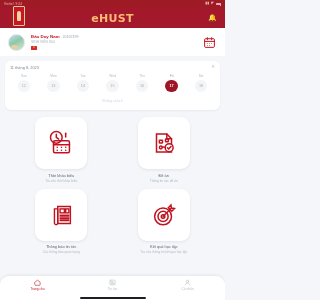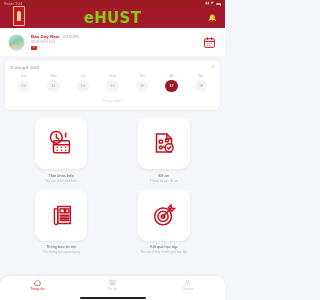--- a/index.html
+++ b/index.html
@@ -38,21 +38,21 @@
   .logo-mark {
     position:absolute; left:13px; top:-2px;
     width:12px; height:20px; background:#c7152a;
     border:0.7px solid #e8c98a; border-radius:1px;
     display:flex; align-items:center; justify-content:center;
   }
   .logo-mark .flame {
     width:4px; height:10px; background:#f3d79b; border-radius:2px 2px 1px 1px;
   }
   .logo-text {
-    font-size:15px; font-weight:bold; color:#84cc16;
+    font-size:11px; font-weight:bold; color:#fdba74;
     letter-spacing:.3px; font-family:"DejaVu Sans", sans-serif;
   }
   .bell {
     position:absolute; right:8px; top:50%; transform:translateY(-50%);
     font-size:7px; color:#f0cdd2;
   }
 
   
   .profile {
     background:#ffffff; height:28px;

